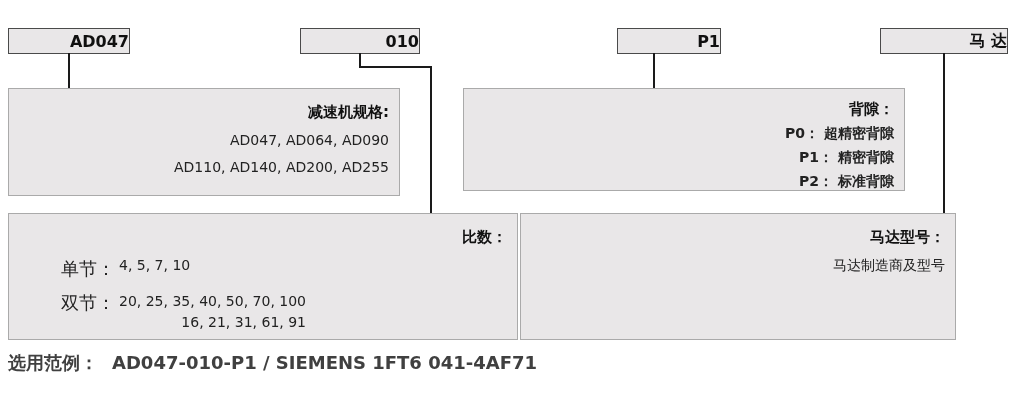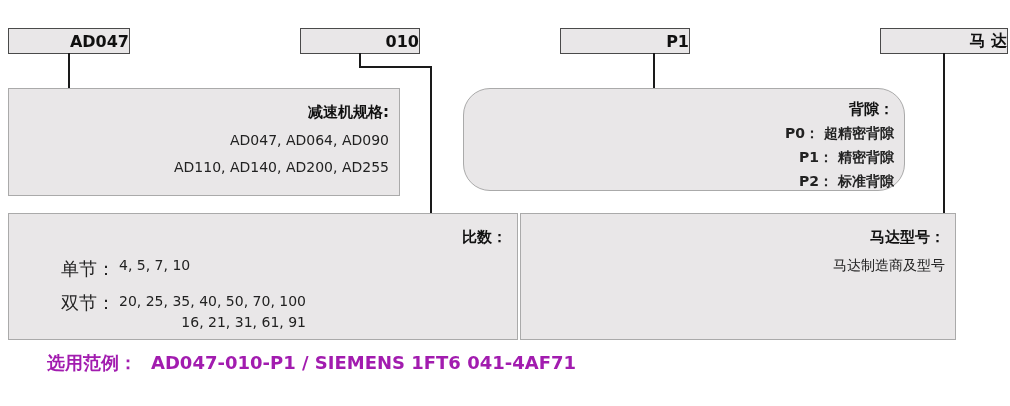--- a/index.html
+++ b/index.html
@@ -24,41 +24,41 @@
     border: 1px solid #4a4a4a;
     display: flex;
     align-items: center;
     justify-content: flex-end;
     font-weight: bold;
     font-size: 16px;
     color: #101010;
   }
   .code-1 { left: 8px;   width: 122px; }
   .code-2 { left: 300px; width: 120px; }
-  .code-3 { left: 560px; width: 130px; padding-left: 32px; }
+  .code-3 { left: 617px; width: 104px; padding-left: 32px; }
   .code-4 { left: 880px; width: 128px; }
 
   
   .panel {
     position: absolute;
     background: #e9e7e8;
     border: 1px solid #aaaaaa;
     color: #222222;
     text-align: right;
   }
   .panel-title {
     font-size: 15px;
     font-weight: bold;
     color: #111111;
     margin-bottom: 10px;
   }
   .panel .line { font-size: 14px; margin-bottom: 11px; }
 
   .panel-spec  { left: 8px;   top: 88px;  width: 392px; height: 108px; padding: 14px 10px 0 52px; }
-  .panel-back  { left: 463px; top: 88px;  width: 442px; height: 103px; padding: 11px 10px 0 130px; border-radius: 27px; }
+  .panel-back  { left: 463px; top: 88px;  width: 442px; height: 103px; padding: 11px 10px 0 130px; }
   .panel-back .panel-title { margin-bottom: 6px; }
   .panel-back .line { margin-bottom: 6px; font-weight: bold; }
   .panel-ratio { left: 8px;   top: 213px; width: 510px; height: 127px; padding: 14px 10px 0 52px; }
   .panel-motor { left: 520px; top: 213px; width: 436px; height: 127px; padding: 14px 10px 0 100px; }
 
   .ratio-row { display: flex; font-size: 14px; margin-bottom: 10px; }
   .ratio-label { font-size: 18px; margin-right: 4px; white-space: nowrap; }
   .ratio-values-col { display: flex; flex-direction: column; }
   .ratio-values-col span { line-height: 21px; }
 
@@ -71,23 +71,22 @@
   .conn-c  { left: 653px; top: 53px; width: 2px;  height: 36px; }
   .conn-d  { left: 943px; top: 53px; width: 2px;  height: 161px; }
 
   
   .example {
     position: absolute;
     left: 8px;
     top: 351px;
     font-size: 18px;
     font-weight: bold;
-    color: #a21caf;
+    color: #404040;
     white-space: nowrap;
-    margin-left: 39px;
   }
   .example .ex-label { margin-right: 14px; }
 </style>
 </head>
 <body>
 
 <div class="stage">
 
   <div class="code-box code-1">
     <span>AD047</span>

